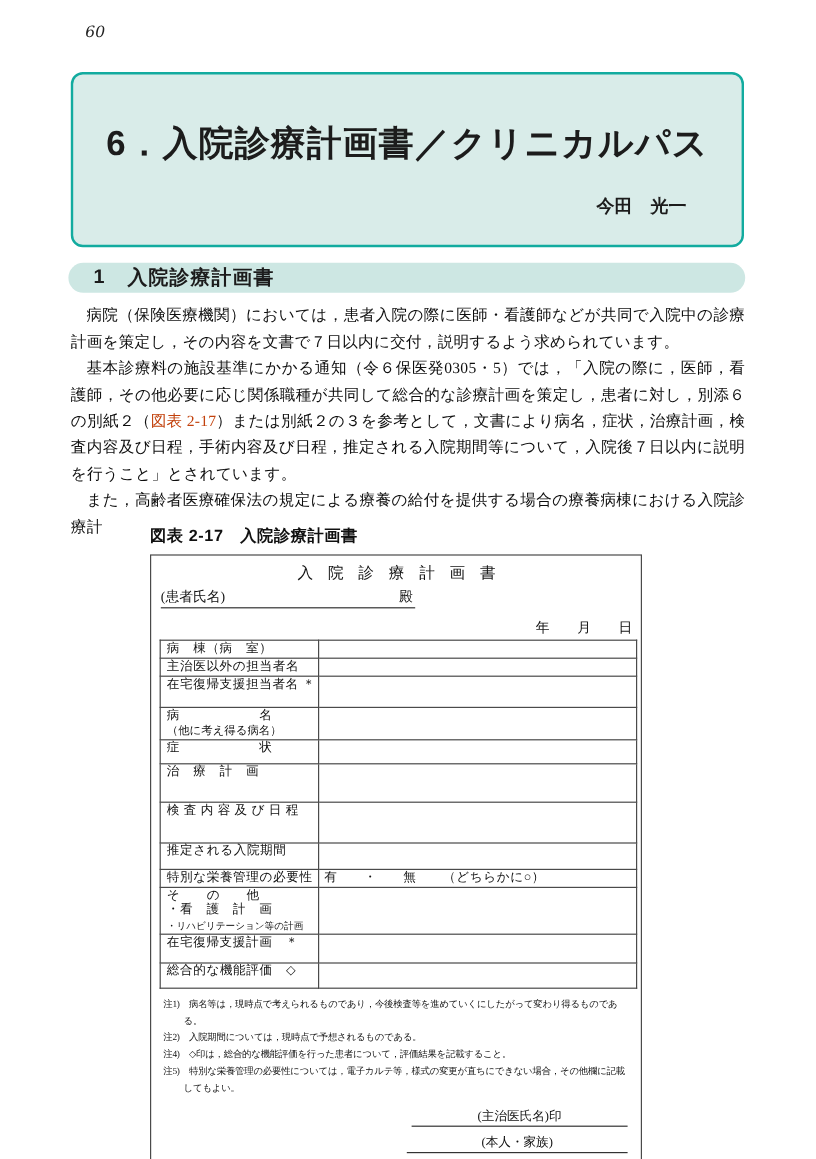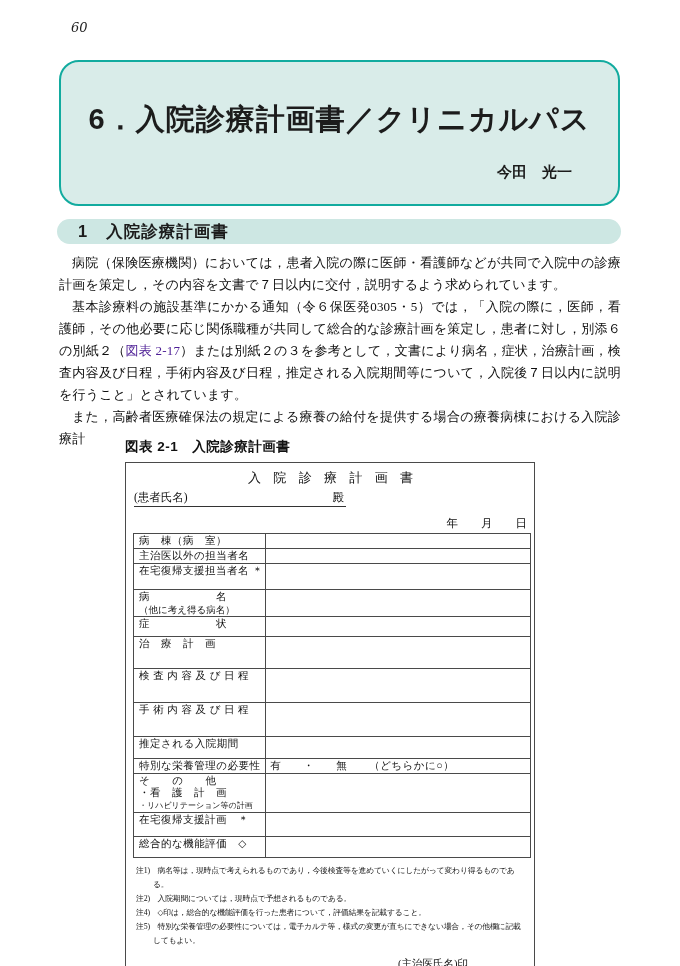--- a/index.html
+++ b/index.html
@@ -9,21 +9,21 @@
     overflow:hidden; color:#111;
     font-family:"Liberation Serif","DejaVu Serif",serif;
   }
   .page-num {
     position:absolute; left:71px; top:20px;
     font-family:"DejaVu Serif",serif; font-style:italic; font-size:13px; color:#222;
   }
   
   .chapter-box {
     position:absolute; left:59px; top:60px; width:561px; height:146px;
-    background:#d9ece9; border:2px solid #12ab9f; border-radius:20px;
+    background:#d9ece9; border:2px solid #12ab9f; border-radius:10px;
   }
   .chapter-title {
     position:absolute; left:0; right:0; top:38px; text-align:center;
     font-family:"Liberation Sans","DejaVu Sans",sans-serif;
     font-weight:bold; font-size:29px; letter-spacing:1px; color:#1c1c1c;
     white-space:nowrap;
   }
   .chapter-author {
     position:absolute; right:46px; bottom:22px;
     font-family:"Liberation Sans","DejaVu Sans",sans-serif;
@@ -39,21 +39,21 @@
   }
   .section-num { font-size:16.5px; padding-left:21px; }
   .section-title { font-size:16.5px; padding-left:19px; letter-spacing:1px; }
   
   .body-text {
     position:absolute; left:59px; top:252px; width:562px;
     font-size:13px; line-height:22px; text-align:justify; color:#0e0e0e;
     letter-spacing:0.2px;
   }
   .body-text p { text-indent:1em; }
-  .fig-ref { color:#4c1d95; }
+  .fig-ref { color:#c2410c; }
   
   .figure { position:absolute; left:125px; top:438px; width:412px; }
   .fig-caption {
     font-family:"Liberation Sans","DejaVu Sans",sans-serif;
     font-weight:bold; font-size:13.5px; color:#111; letter-spacing:0.5px;
   }
   .form-box {
     margin-top:6px; width:410px; border:1.5px solid #4a4a4a; background:#fff;
     padding:6px 5px 8px 6px;
   }
@@ -120,21 +120,21 @@
     <span class="section-title">入院診療計画書</span>
   </div>
 
   <div class="body-text">
     <p>病院（保険医療機関）においては，患者入院の際に医師・看護師などが共同で入院中の診療計画を策定し，その内容を文書で７日以内に交付，説明するよう求められています。</p>
     <p><span>基本診療料の施設基準にかかる通知（令６保医発0305・5）では，「入院の際に，医師，看護師，その他必要に応じ関係職種が共同して総合的な診療計画を策定し，患者に対し，別添６の別紙２（</span><span class="fig-ref">図表 2-17</span><span>）または別紙２の３を参考として，文書により病名，症状，治療計画，検査内容及び日程，手術内容及び日程，推定される入院期間等について，入院後７日以内に説明を行うこと」とされています。</span></p>
     <p>また，高齢者医療確保法の規定による療養の給付を提供する場合の療養病棟における入院診療計</p>
   </div>
 
   <div class="figure">
-    <div class="fig-caption">図表 2-1　入院診療計画書</div>
+    <div class="fig-caption">図表 2-17　入院診療計画書</div>
 
     <div class="form-box">
       <div class="form-title">入院診療計画書</div>
 
       <div class="patient-line">
         <span>(患者氏名)</span>
         <span>殿</span>
       </div>
 
       <div class="date-line">年　　月　　日</div>
@@ -163,24 +163,20 @@
         <tr class="h4">
           <td class="lbl">症　　　　　　状</td>
           <td class="val"></td>
         </tr>
         <tr class="h5">
           <td class="lbl">治　療　計　画</td>
           <td class="val"></td>
         </tr>
         <tr class="h6">
           <td class="lbl">検 査 内 容 及 び 日 程</td>
-          <td class="val"></td>
-        </tr>
-        <tr class="h6">
-          <td class="lbl">手 術 内 容 及 び 日 程</td>
           <td class="val"></td>
         </tr>
         <tr class="h7">
           <td class="lbl">推定される入院期間</td>
           <td class="val"></td>
         </tr>
         <tr class="h8">
           <td class="lbl">特別な栄養管理の必要性</td>
           <td class="val nutrition-val">有　　・　　無　　（どちらかに○）</td>
         </tr>

